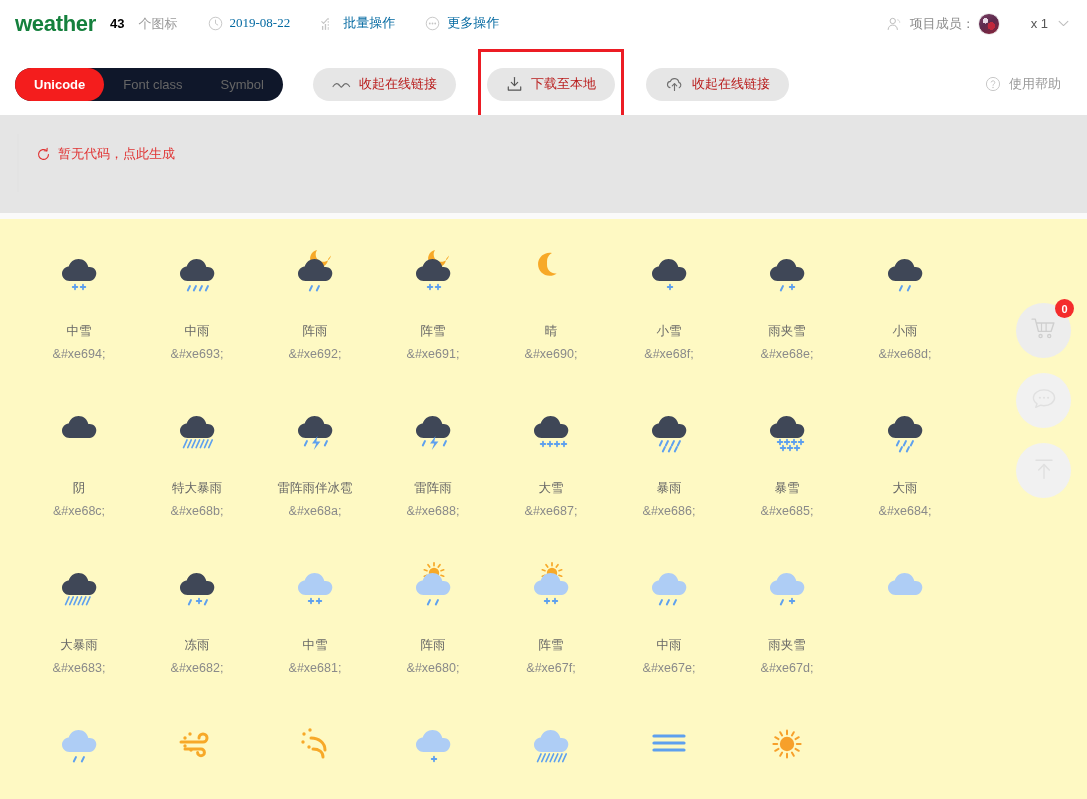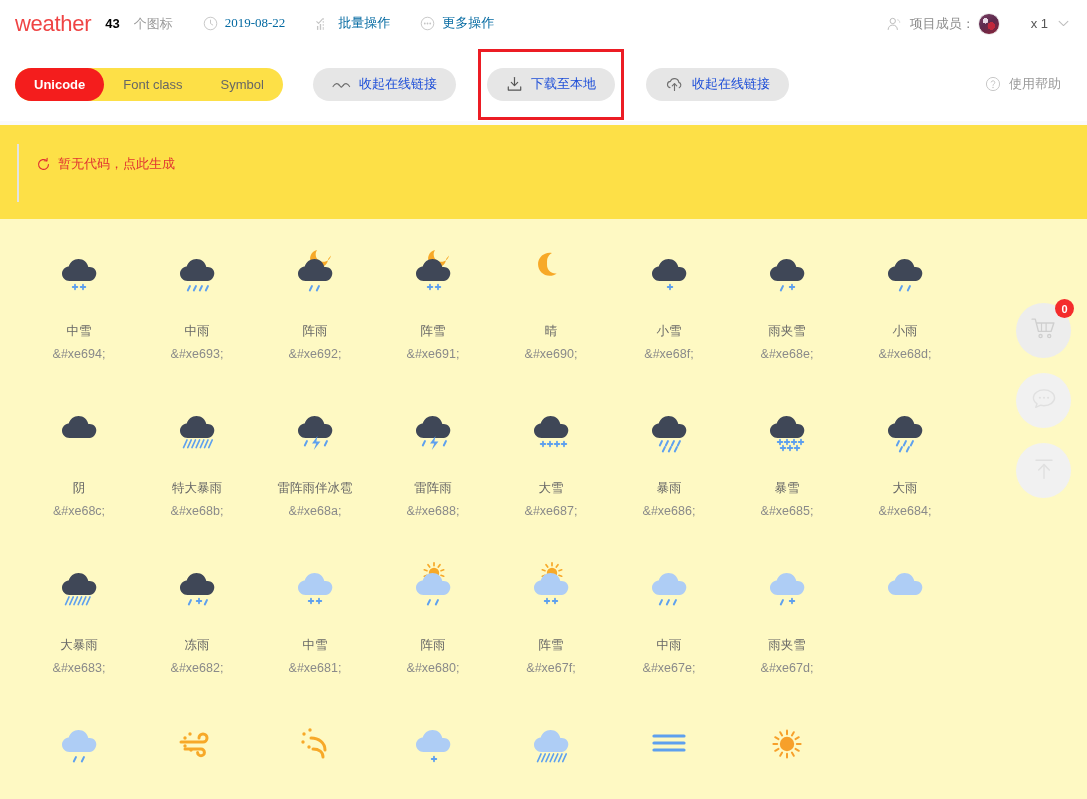--- a/index.html
+++ b/index.html
@@ -14,21 +14,21 @@
 
   
   .header{
     position:absolute;left:0;top:0;width:1087px;height:47px;
     background:#ffffff;
     border-bottom:1px solid #f0f0f0;
     display:flex;align-items:center;
   }
   .brand{
     margin-left:15px;
-    font-size:22px;font-weight:normal;color:#ef4444;letter-spacing:-0.3px;
+    font-size:22px;font-weight:bold;color:#15803d;letter-spacing:-0.3px;
     line-height:1;
   }
   .count{
     margin-left:14px;font-size:13px;color:#000000;font-weight:bold;
   }
   .count-label{margin-left:14px;font-size:13px;color:#9a9a9a;}
   .hitem{
     display:flex;align-items:flex-start;margin-left:30px;
     font-size:13px;color:#0369a1;white-space:nowrap;font-family:Liberation Serif, serif;
   }
@@ -52,53 +52,53 @@
   .chev{margin-left:10px;color:#bdbdbd;font-size:10px;}
 
   
   .toolbar{
     position:absolute;left:0;top:47px;width:1087px;height:74px;
     background:#ffffff;display:flex;align-items:center;
   }
   .segmented{
     margin-left:15px;
     display:flex;align-items:center;
-    background:#fde047;border-radius:17px;height:33px;
+    background:#0f172a;border-radius:17px;height:33px;
   }
   .seg{
     height:33px;padding:0 19px;border-radius:17px;
     display:flex;align-items:center;justify-content:center;
     font-size:13px;color:#666;cursor:pointer;box-sizing:border-box;
   }
   .seg.active{background:#f41d1d;color:#fff;font-weight:bold;}
 
   .pill{
     height:33px;border-radius:17px;background:#e6e6e6;
     display:flex;align-items:center;padding:0 19px;
-    font-size:13px;color:#1d4ed8;cursor:pointer;box-sizing:border-box;
+    font-size:13px;color:#b91c1c;cursor:pointer;box-sizing:border-box;
     white-space:nowrap;
   }
   .pill .ico{margin-right:8px;display:flex;align-items:center;}
   #collapse-link-button{margin-left:30px;}
   #upload-icon-button{margin-left:22px;}
 
   .dl-wrap{
     position:relative;margin-left:22px;
     border:3px solid #ec1c24;padding:16px 6px;box-sizing:border-box;
   }
   .help{
     display:flex;align-items:center;margin-left:auto;margin-right:26px;
     font-size:13px;color:#9a9a9a;cursor:pointer;
   }
   .help .ico{margin-right:8px;display:flex;}
 
   
   .codebar{
-    position:absolute;left:0;top:125px;width:1087px;height:98px;
-    background:#fde047;
+    position:absolute;left:0;top:115px;width:1087px;height:98px;
+    background:#e5e5e5;
   }
   .codebar .vline{
     position:absolute;left:17px;top:19px;width:2px;height:58px;
     background:#e3e3e3;
   }
   .notice{
     position:absolute;left:36px;top:30px;
     display:flex;align-items:center;
     font-size:13px;color:#e03131;cursor:pointer;white-space:nowrap;
   }

